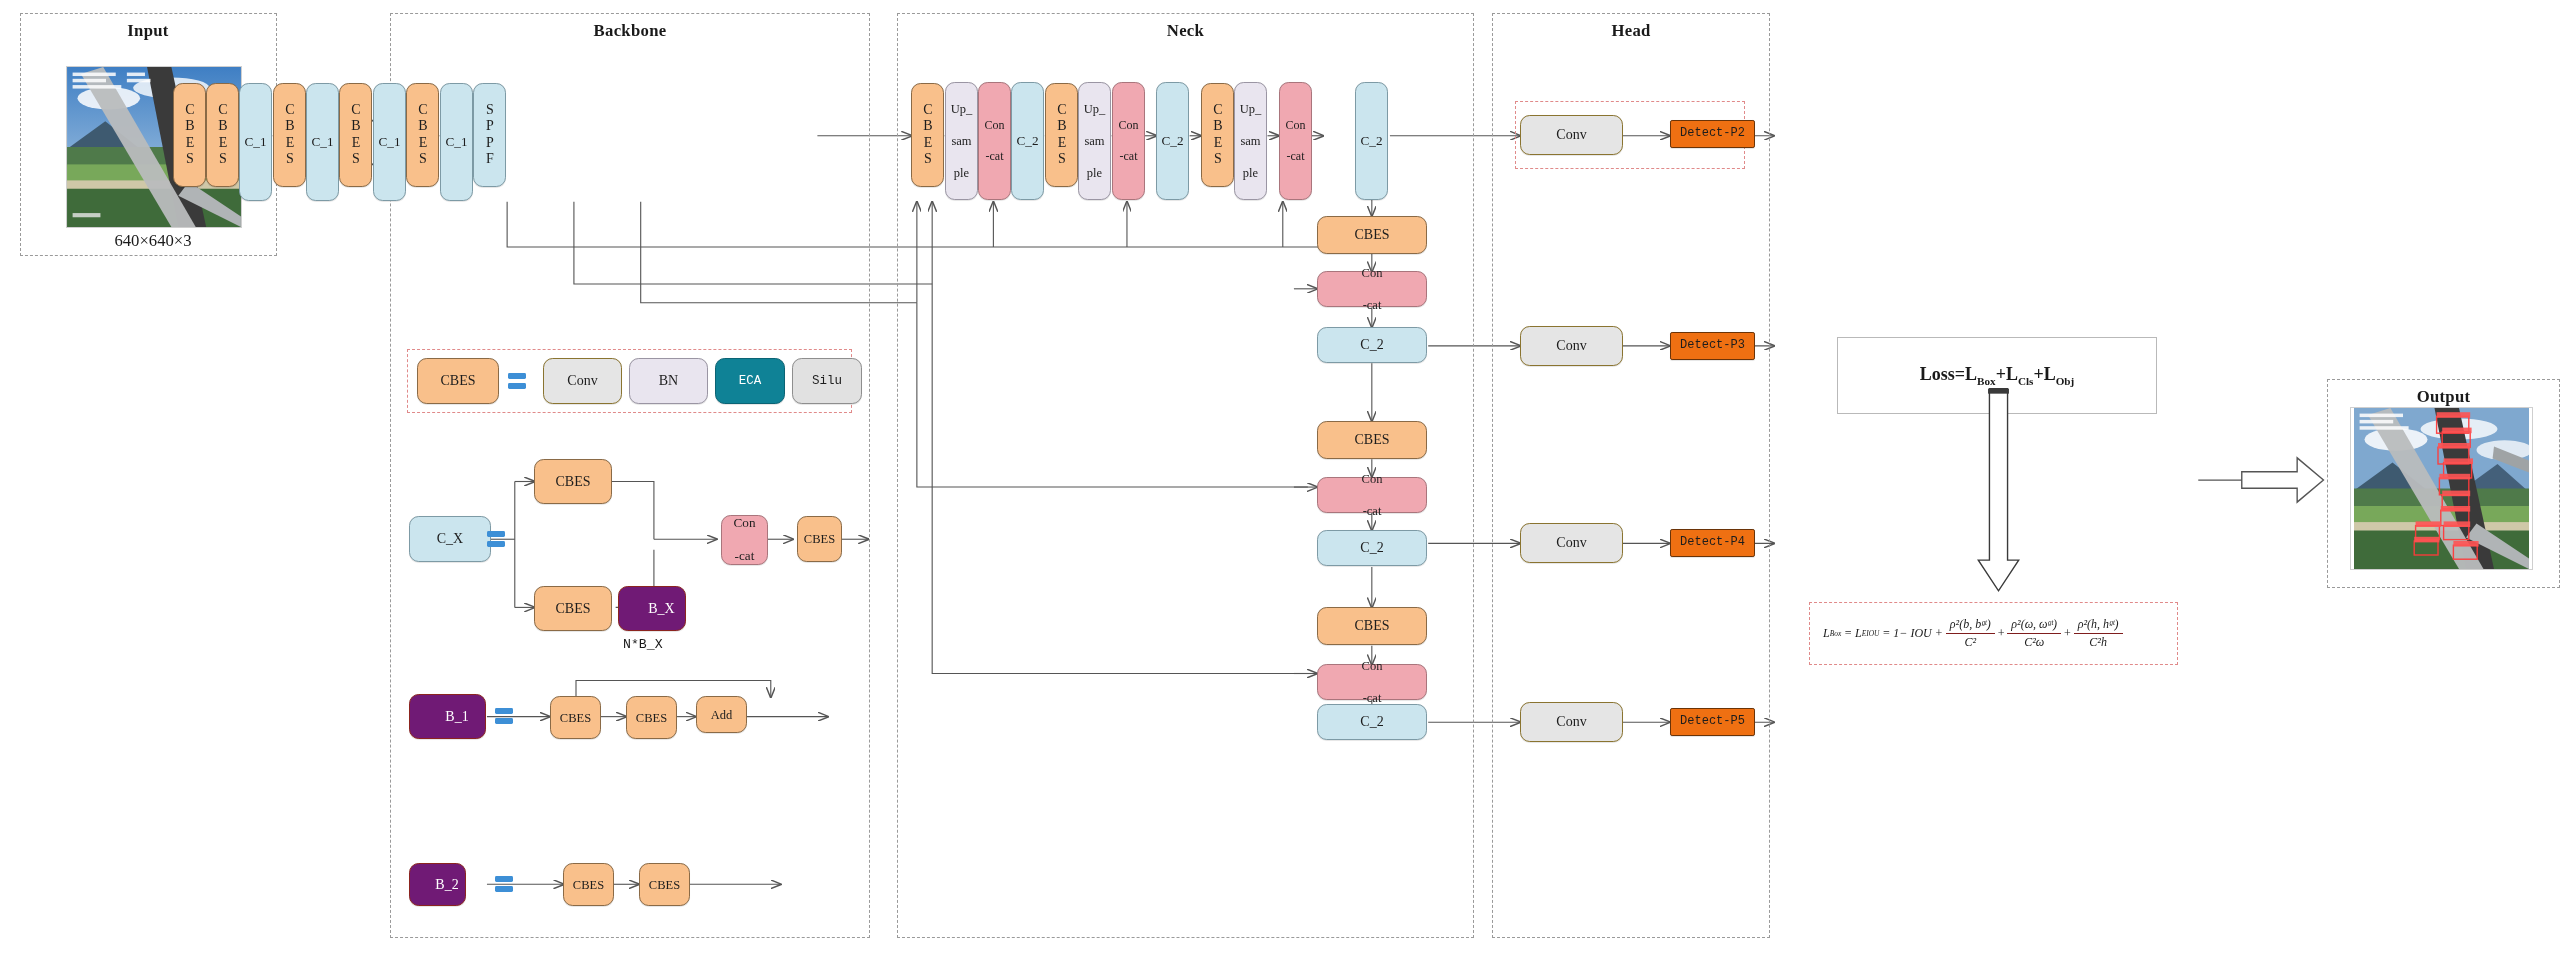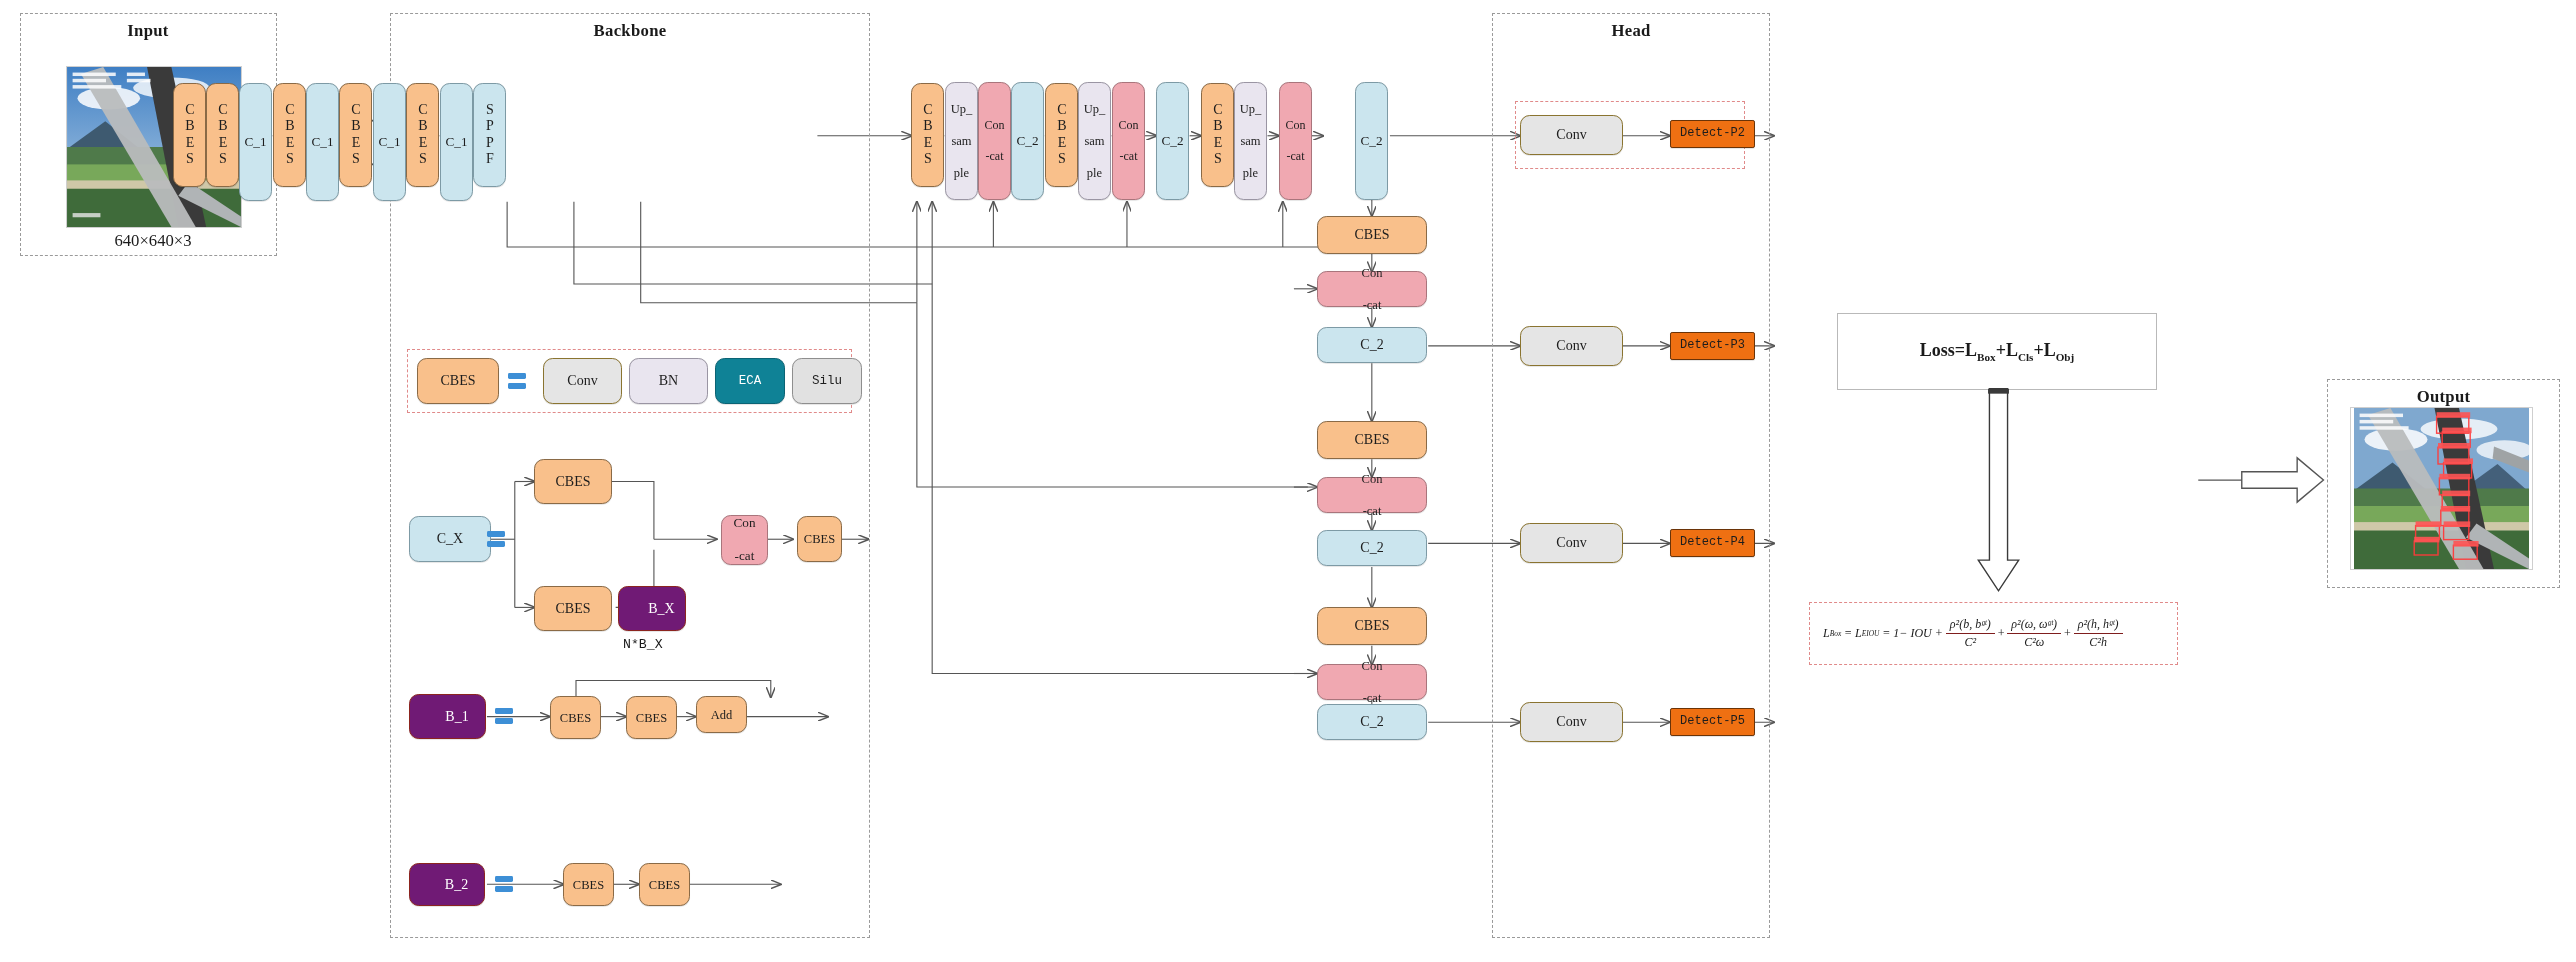--- a/index.html
+++ b/index.html
@@ -44,21 +44,21 @@
   .c-red   {background:#701a75;border-color:#8c241f;padding-left:19px;}
   .c-dkorange{background:#ef7012;border-color:#6a3307;}
 
   
   .plain{position:absolute;font-size:14px;font-family:"Liberation Serif", serif;}
   .mono{font-family:"Liberation Mono", monospace;}
   .caption{position:absolute;text-align:center;font-size:16.7px;}
   .eqbox{
     position:absolute;box-sizing:border-box;border:0.7px solid #b9b9b9;background:#fff;
     display:flex;align-items:center;justify-content:center;
-    font-weight:bold;font-size:18px;
+    font-weight:bold;font-size:18px;margin-top:24px;
   }
   .redbox{position:absolute;box-sizing:border-box;border:1.4px dashed #e08a8a;background:transparent;}
   .eq-italic{font-family:"Liberation Serif", serif;font-style:italic;}
 
   
   .eqsign{position:absolute;width:18px;height:16.7px;}
   .eqsign i{display:block;position:absolute;left:0;width:18px;height:6.3px;background:#3d8fd6;border-radius:1.4px;}
   .eqsign i:first-child{top:0;}
   .eqsign i:last-child{top:9.7px;}
 
@@ -283,28 +283,31 @@
 
   <div class="node c-red" style="left:409px;top:694px;width:77px;height:45px;color:#ffffff;">B_1</div>
   <div class="eqsign" style="left:495px;top:708px;">
       <i></i>
       <i></i>
     </div>
   <div class="node c-orange" style="left:550px;top:696px;width:51px;height:43px;font-size:12.5px;">CBES</div>
   <div class="node c-orange" style="left:626px;top:696px;width:51px;height:43px;font-size:12.5px;">CBES</div>
   <div class="node c-orange" style="left:696px;top:696px;width:51px;height:37px;font-size:12.5px;">Add</div>
 
-  <div class="node c-red" style="left:409px;top:863px;width:76px;height:43px;color:#ffffff;">B_2</div>
+  <div class="node c-red" style="left:409px;top:863px;width:57px;height:43px;color:#ffffff;">B_2</div>
   <div class="eqsign" style="left:495px;top:876px;">
       <i></i>
       <i></i>
     </div>
   <div class="node c-orange" style="left:563px;top:863px;width:51px;height:43px;font-size:12.5px;">CBES</div>
   <div class="node c-orange" style="left:639px;top:863px;width:51px;height:43px;font-size:12.5px;">CBES</div>
 
+  <div class="panel" style="left:897px;top:12.5px;width:577px;height:925px;">
+    <div class="panel-title">Neck</div>
+  </div>
 
   <div class="node c-orange vert" style="left:911px;top:83px;width:33px;height:104px;">CBES</div>
   <div class="node c-lav stacked" style="left:945px;top:82px;width:33px;height:118px;font-size:12.5px;">
       <span>Up_</span>
       <span>sam</span>
       <span>ple</span>
     </div>
   <div class="node c-pink stacked" style="left:978px;top:82px;width:33px;height:118px;font-size:12px;">
       <span>Con</span>
       <span>-cat</span>

